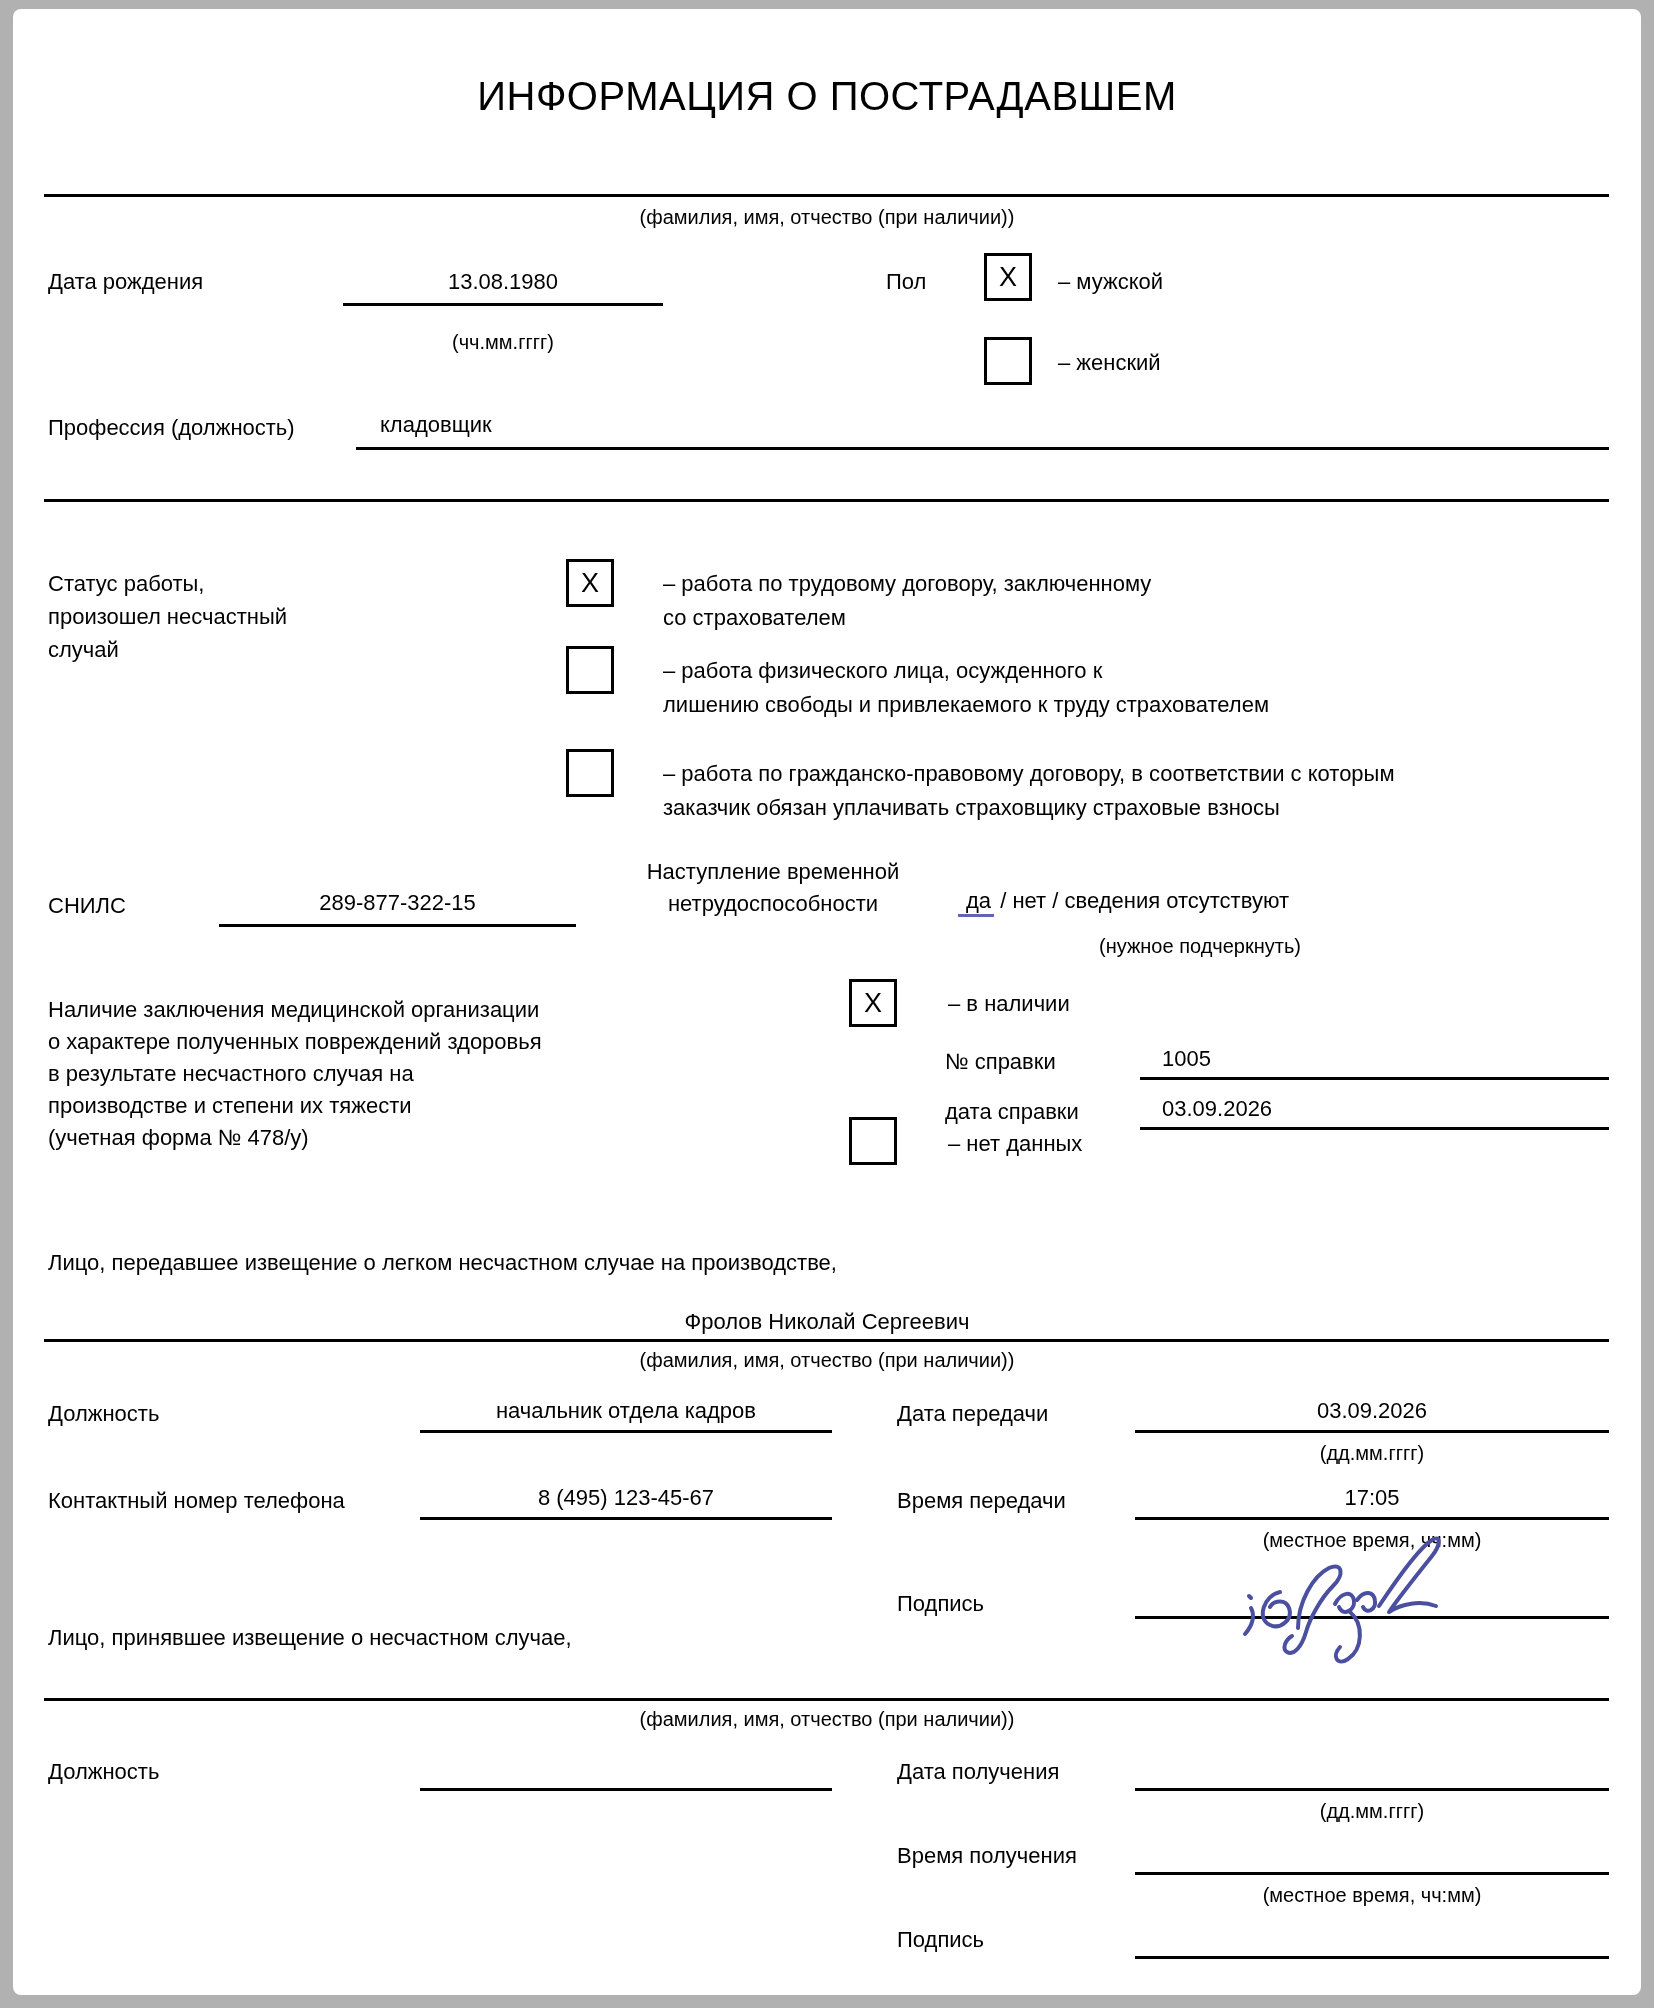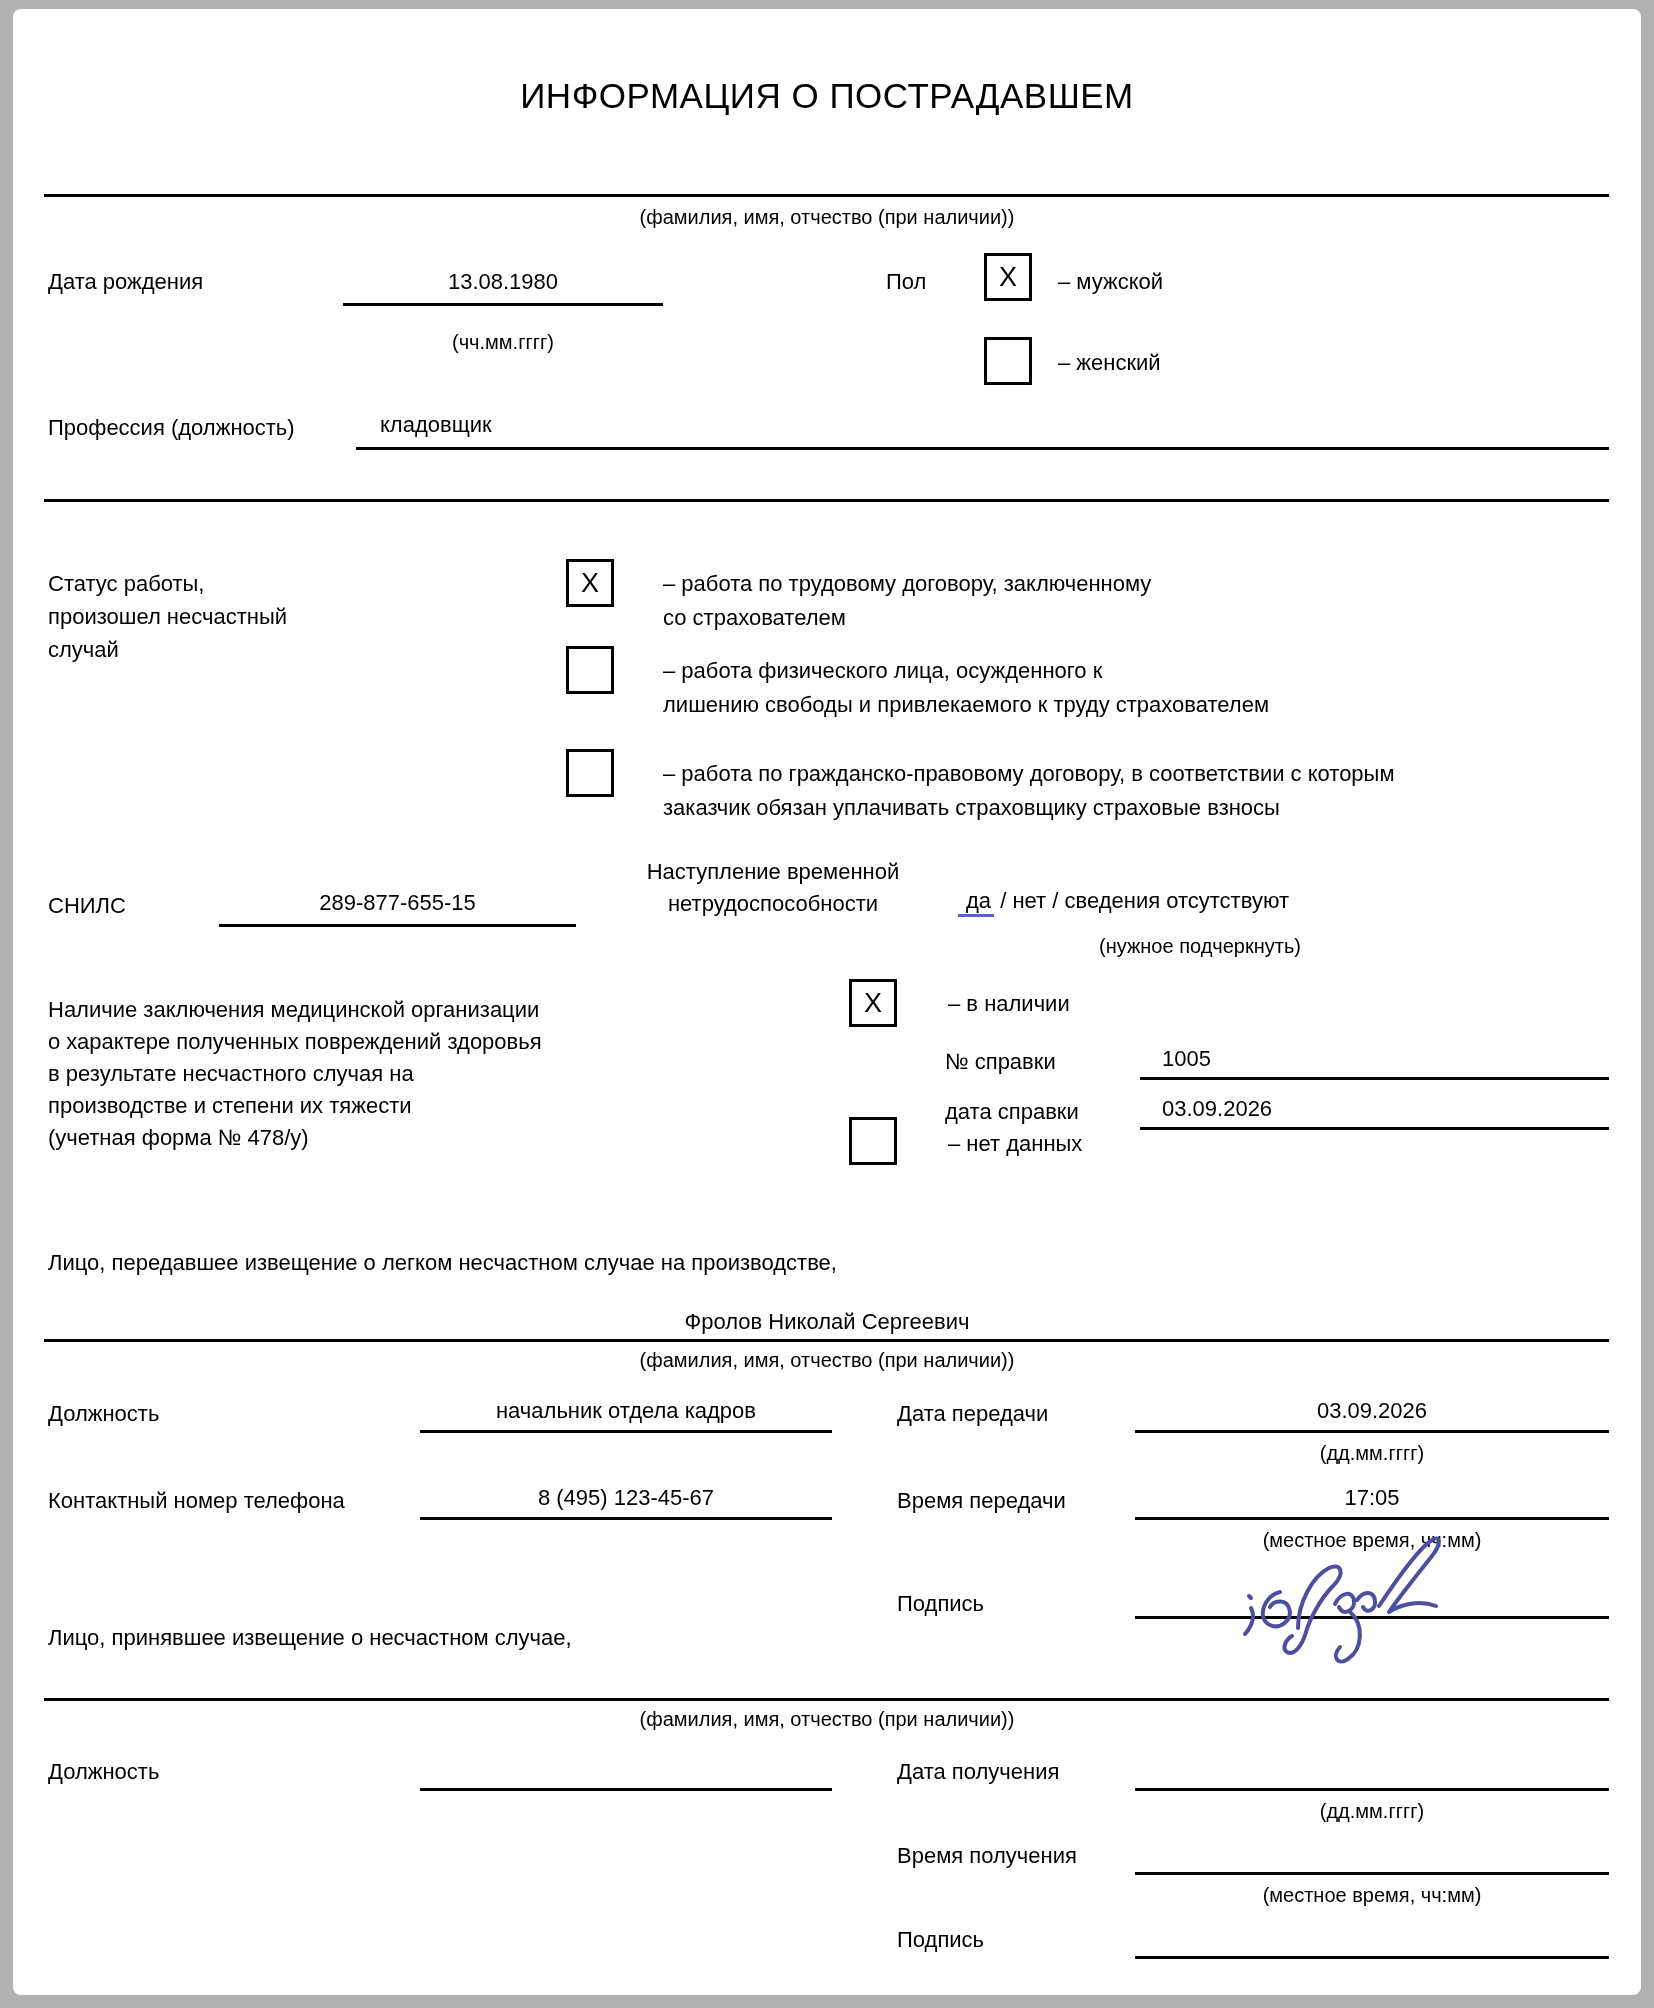--- a/index.html
+++ b/index.html
@@ -16,21 +16,21 @@
   .t{font-size:22px;line-height:26px;white-space:nowrap;}
   .cap{font-size:20px;line-height:23px;white-space:nowrap;color:#000;}
   .center{text-align:center;}
   .block{white-space:normal;}
   .hline{border-top:3px solid #000;height:0;}
   .cb{
     width:42px;height:42px;border:3px solid #000;background:#fff;
     display:flex;align-items:center;justify-content:center;
     font-size:27px;line-height:1;
   }
-  .title{font-size:35px;line-height:36px;letter-spacing:0.5px;}
+  .title{font-size:40px;line-height:36px;letter-spacing:0.5px;}
   .lh33{line-height:33px;}
   .lh34{line-height:34px;}
   .lh32{line-height:32px;}
   .ul-choice{
     border-bottom:3px solid #6163b5;
     padding:0 3px 1px 8px;margin-left:-8px;
   }
   .field{min-height:28px;}
   svg.sig{overflow:visible;}
 </style>
@@ -79,21 +79,21 @@
     <div>лишению свободы и привлекаемого к труду страхователем</div>
   </div>
 
   <div class="abs cb" style="left:553px;top:740px;"></div>
   <div class="abs t lh34 block" style="left:650px;top:748px;width:940px;">
     <div>– работа по гражданско-правовому договору, в соответствии с которым</div>
     <div>заказчик обязан уплачивать страховщику страховые взносы</div>
   </div>
 
   <div class="abs t" style="left:35px;top:884px;">СНИЛС</div>
-  <div class="abs t center field" style="left:206px;top:881px;width:357px;">289-877-655-15</div>
+  <div class="abs t center field" style="left:206px;top:881px;width:357px;">289-877-322-15</div>
   <div class="abs hline" style="left:206px;top:915px;width:357px;"></div>
 
   <div class="abs t lh32 center block" style="left:590px;top:847px;width:340px;">
     <div>Наступление временной</div>
     <div>нетрудоспособности</div>
   </div>
   <div class="abs t" style="left:953px;top:879px;">
     <span class="ul-choice">да</span><span> / нет / сведения отсутствуют</span>
   </div>
   <div class="abs cap center" style="left:962px;top:926px;width:450px;">(нужное подчеркнуть)</div>

